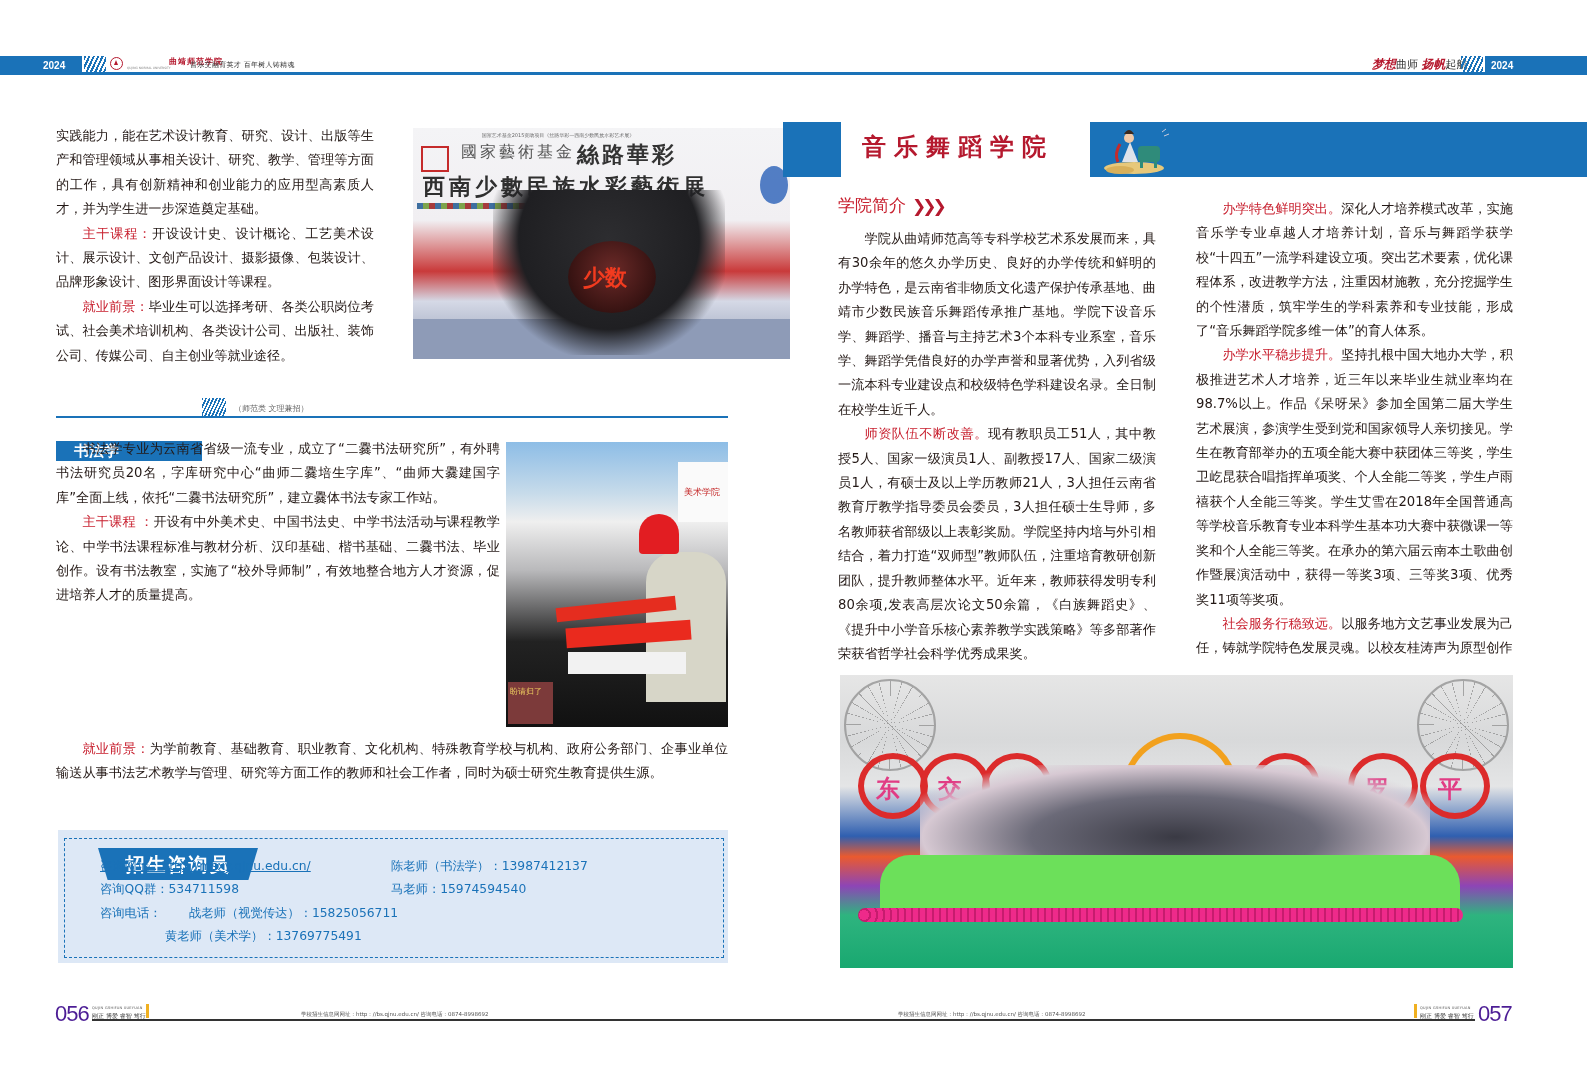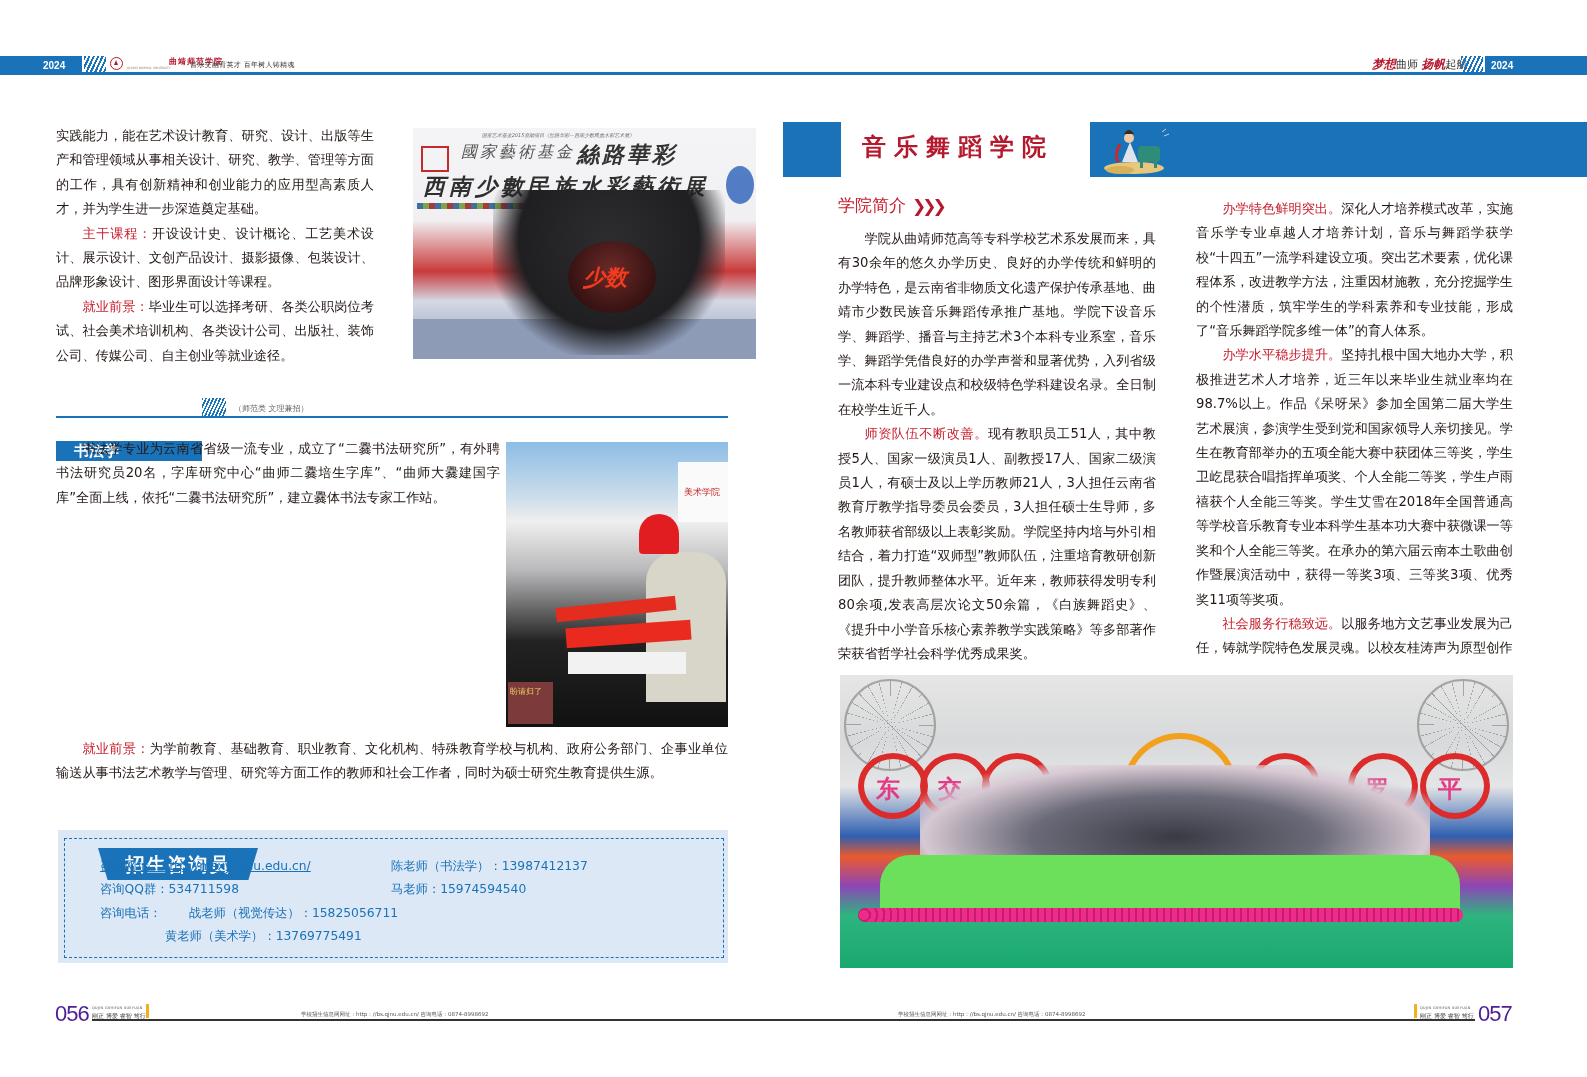--- a/index.html
+++ b/index.html
@@ -29,22 +29,22 @@
   .hdr-slogan-right .red { color: #b5192e; font-weight: bold; font-style: italic; font-size: 12px; }
 
   
   .para { position: absolute; font-size: 13.2px; line-height: 24.4px; color: #231815; text-align: justify; }
   .para p { text-indent: 2em; }
   .para p.noindent { text-indent: 0; }
   .hl { color: #c8202f; }
 
   
   .photo { position: absolute; overflow: hidden; }
-  .photo-ceremony { left: 413px; top: 128px; width: 343px; height: 231px;
-    background: linear-gradient(180deg, #f4f4f6 0%, #f1eff2 40%, #c93a3a 62%, #d5d9e6 75%, #8d98b2 100%); font-style: italic; }
+  .photo-ceremony { left: 413px; top: 128px; width: 377px; height: 231px;
+    background: linear-gradient(180deg, #f4f4f6 0%, #f1eff2 40%, #c93a3a 62%, #d5d9e6 75%, #8d98b2 100%); }
   .photo-ceremony .banner-top { position: absolute; left: 10px; top: 4px; width: 270px; font-size: 5px; color: #6a6a6a; text-align: center; }
   .photo-ceremony .banner-title1 { position: absolute; left: 48px; top: 14px; font-size: 16px; color: #555; font-family: "DejaVu Serif", serif; letter-spacing: 3px; }
   .photo-ceremony .banner-title2 { position: absolute; left: 150px; top: 12px; font-size: 22px; color: #333; font-weight: bold; font-family: "DejaVu Serif", serif; letter-spacing: 3px; padding-left: 14px; }
   .photo-ceremony .banner-title3 { position: absolute; left: 10px; top: 44px; font-size: 22px; color: #2f2f2f; font-weight: bold; font-family: "DejaVu Serif", serif; letter-spacing: 4px; }
   .photo-ceremony .seal { position: absolute; left: 8px; top: 18px; width: 28px; height: 26px; border: 2px solid #c52b2b; }
   .photo-ceremony .blue-blob { position: absolute; right: 2px; top: 38px; width: 28px; height: 38px; border-radius: 50%; background: #2960b8; opacity: 0.8; }
   .photo-ceremony .stripe { position: absolute; left: 4px; top: 75px; width: 150px; height: 6px; background: repeating-linear-gradient(90deg, #3e6fa0 0 6px, #7da44b 6px 12px, #a63b3b 12px 18px); }
   .photo-ceremony .people { position: absolute; left: 80px; top: 62px; width: 232px; height: 165px;
     background: radial-gradient(ellipse at 50% 30%, #2d2d30 0%, #1f1f22 55%, transparent 75%); }
   .photo-ceremony .globe { position: absolute; left: 155px; top: 113px; width: 88px; height: 72px; border-radius: 50%;
@@ -165,20 +165,21 @@
 
 <div class="section-bar">
   <div class="section-line"></div>
   <div class="section-tab">书法学</div>
   <div class="section-stripes"></div>
   <div class="section-note">（师范类 文理兼招）</div>
 </div>
 
 <div class="para" style="left:56px; top:437px; width:444px;">
   <p><span>书法学专业为云南省省级一流专业，成立了“二爨书法研究所”，有外聘书法研究员20名，字库研究中心“曲师二爨培生字库”、“曲师大爨建国字库”全面上线，依托“二爨书法研究所”，建立爨体书法专家工作站。</span></p>
+  <p><span class="hl">主干课程 ：</span><span>开设有中外美术史、中国书法史、中学书法活动与课程教学论、中学书法课程标准与教材分析、汉印基础、楷书基础、二爨书法、毕业创作。设有书法教室，实施了“校外导师制”，有效地整合地方人才资源，促进培养人才的质量提高。</span></p>
 </div>
 
 <div class="photo photo-calligraphy">
   <div class="banner"></div>
   <div class="banner-text">美术学院</div>
   <div class="coat"></div>
   <div class="redcap"></div>
   <div class="paper1"></div>
   <div class="paper2"></div>
   <div class="paper3"></div>

